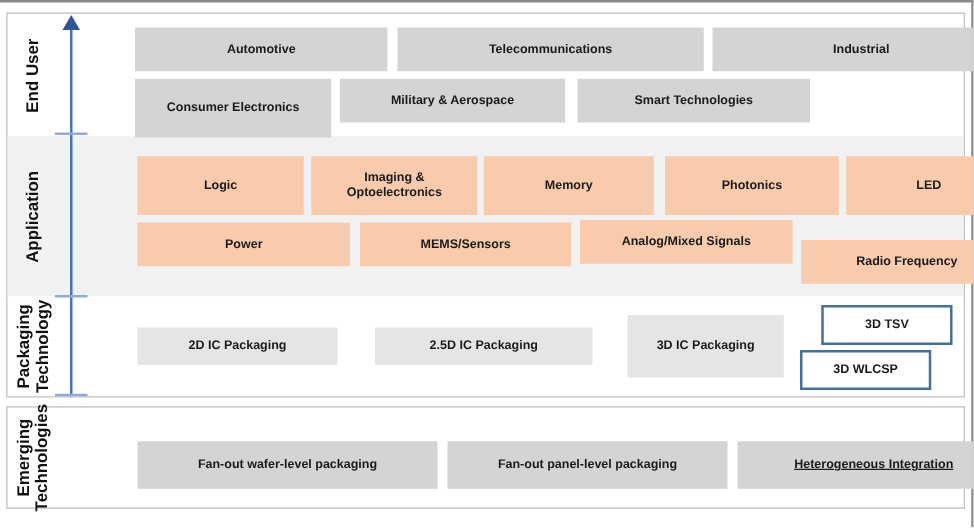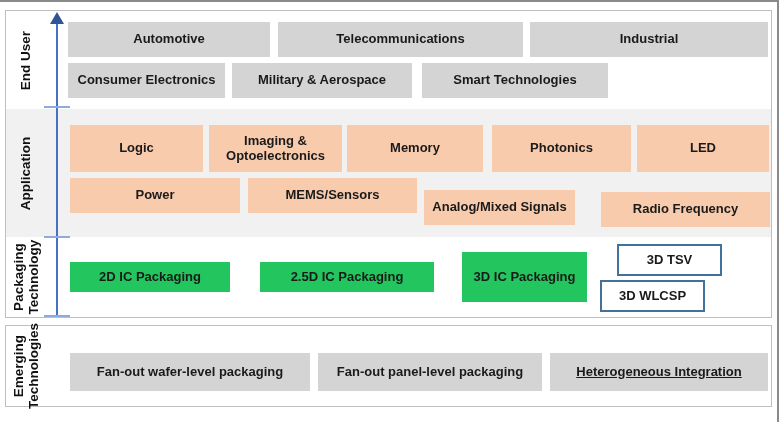--- a/index.html
+++ b/index.html
@@ -7,24 +7,24 @@
         font-family:"Liberation Sans","DejaVu Sans",sans-serif;color:#1a1a1a;}
   .frame-top{position:absolute;left:0;top:0;width:779px;height:2px;background:#8a8a8a;}
   .frame-right{position:absolute;right:0;top:0;width:2px;height:422px;background:#8a8a8a;}
   .panel{position:absolute;border:1px solid #bfbfbf;background:#fff;box-sizing:border-box;}
   .band{position:absolute;left:0;width:765px;}
   .band.shaded{background:#f1f1f2;}
   .vwrap{position:absolute;left:0;width:40px;display:flex;align-items:center;justify-content:center;}
   .vlabel{transform:rotate(-90deg);font-weight:bold;font-size:13.5px;white-space:nowrap;color:#111;}
   .vlabel.two{white-space:normal;width:92px;text-align:center;line-height:1.12;}
   .box{position:absolute;display:flex;align-items:center;justify-content:center;text-align:center;
-       font-size:13px;font-weight:bold;line-height:1.15;box-sizing:border-box;padding:2px 4px;}
+       font-size:10px;font-weight:bold;line-height:1.15;box-sizing:border-box;padding:2px 4px;margin-left:40px;}
   .gray{background:#d4d4d4;}
   .orange{background:#f8cbad;}
-  .blue{background:#22c55e;}
+  .blue{background:#e5e5e5;}
   .outline{background:#ffffff;border:2px solid #41719c;}
   .arrow-line{position:absolute;left:50px;top:12px;width:2px;height:294px;background:#4472c4;}
   .arrow-head{position:absolute;left:44px;top:1px;width:0;height:0;
               border-left:7px solid transparent;border-right:7px solid transparent;
               border-bottom:12px solid #2f5597;}
   .tick{position:absolute;left:38px;width:26px;height:2px;background:#8faadc;}
 </style>
 </head>
 <body>
 
@@ -51,33 +51,33 @@
     <div class="arrow-line"></div>
     <div class="arrow-head"></div>
     <div class="tick" style="top:95px;"></div>
     <div class="tick" style="top:225px;"></div>
     <div class="tick" style="top:304px;"></div>
 
     <div class="box gray" style="left:62px;top:11px;width:202px;height:35px;">Automotive</div>
     <div class="box gray" style="left:524px;top:11px;width:238px;height:35px;">Industrial</div>
     <div class="box gray" style="left:272px;top:11px;width:245px;height:35px;">Telecommunications</div>
 
-    <div class="box gray" style="left:62px;top:52px;width:157px;height:35px;">Consumer Electronics</div>
+    <div class="box gray" style="left:62px;top:52px;width:157px;height:47px;">Consumer Electronics</div>
     <div class="box gray" style="left:226px;top:52px;width:180px;height:35px;">Military &amp; Aerospace</div>
     <div class="box gray" style="left:416px;top:52px;width:186px;height:35px;">Smart Technologies</div>
 
     <div class="box orange" style="left:64px;top:114px;width:133px;height:47px;">Logic</div>
     <div class="box orange" style="left:203px;top:114px;width:133px;height:47px;">Imaging &amp; Optoelectronics</div>
     <div class="box orange" style="left:341px;top:114px;width:136px;height:47px;">Memory</div>
     <div class="box orange" style="left:486px;top:114px;width:139px;height:47px;">Photonics</div>
     <div class="box orange" style="left:631px;top:114px;width:132px;height:47px;">LED</div>
 
     <div class="box orange" style="left:64px;top:167px;width:170px;height:35px;">Power</div>
     <div class="box orange" style="left:242px;top:167px;width:169px;height:35px;">MEMS/Sensors</div>
-    <div class="box orange" style="left:418px;top:179px;width:151px;height:35px;">Analog/Mixed Signals</div>
+    <div class="box orange" style="left:418px;top:165px;width:170px;height:35px;">Analog/Mixed Signals</div>
     <div class="box orange" style="left:595px;top:181px;width:169px;height:35px;">Radio Frequency</div>
 
     <div class="box blue" style="left:64px;top:251px;width:160px;height:30px;">2D IC Packaging</div>
     <div class="box blue" style="left:254px;top:251px;width:174px;height:30px;">2.5D IC Packaging</div>
     <div class="box blue" style="left:456px;top:241px;width:125px;height:50px;">3D IC Packaging</div>
     <div class="box outline" style="left:611px;top:233px;width:105px;height:32px;">3D TSV</div>
     <div class="box outline" style="left:594px;top:269px;width:105px;height:32px;">3D WLCSP</div>
   </div>
 
   <div class="panel" style="left:5px;top:325px;width:767px;height:82px;">

